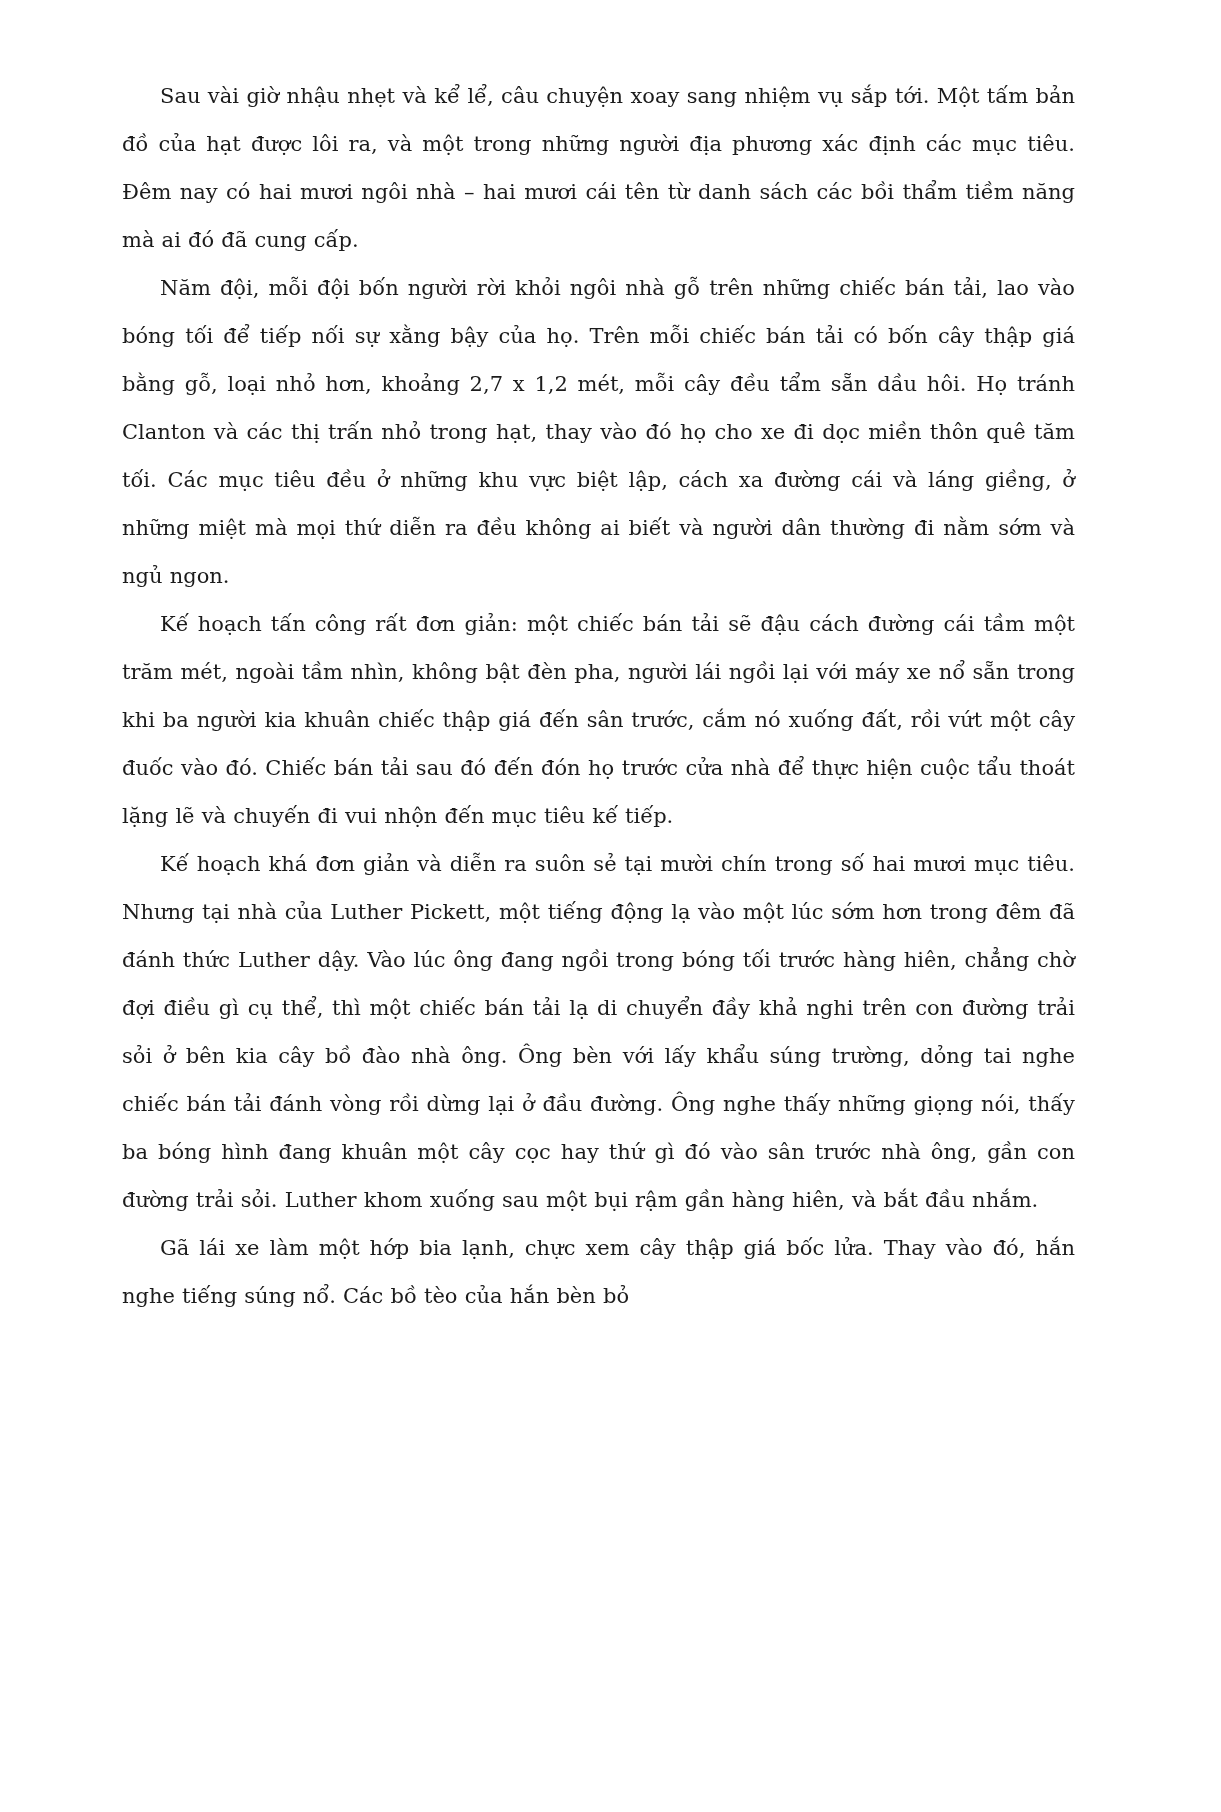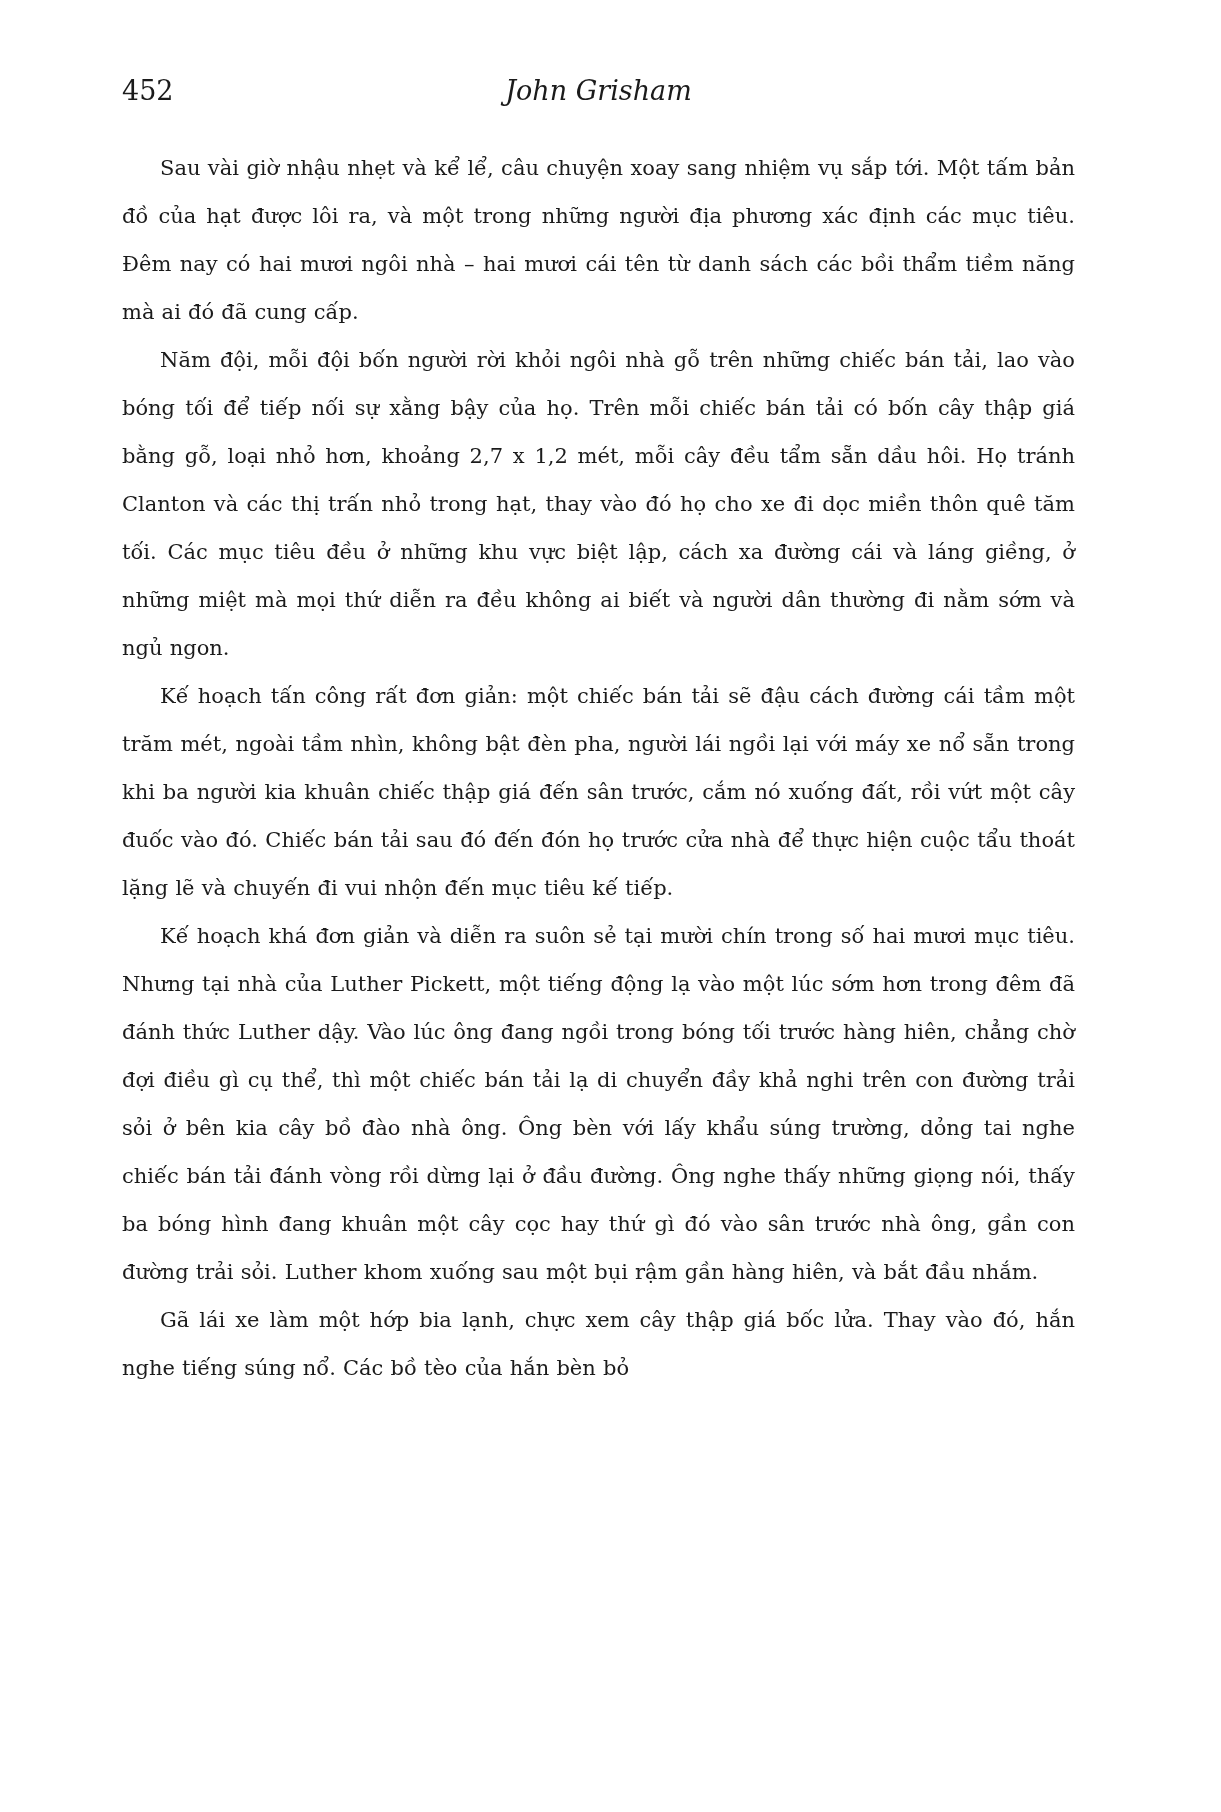--- a/index.html
+++ b/index.html
@@ -42,24 +42,20 @@
     line-height: 48px;
     text-align: justify;
     text-indent: 38px;
     word-spacing: 0.5px;
   }
 </style>
 </head>
 <body>
 
 <div class="page">
-  <div class="header">
-    <span class="page-number">452</span>
-    <span class="running-title">John Grisham</span>
-  </div>
   <div class="text-block" id="text-block">
       <p>Sau vài giờ nhậu nhẹt và kể lể, câu chuyện xoay sang nhiệm vụ sắp tới. Một tấm bản đồ của hạt được lôi ra, và một trong những người địa phương xác định các mục tiêu. Đêm nay có hai mươi ngôi nhà – hai mươi cái tên từ danh sách các bồi thẩm tiềm năng mà ai đó đã cung cấp.</p>
       <p>Năm đội, mỗi đội bốn người rời khỏi ngôi nhà gỗ trên những chiếc bán tải, lao vào bóng tối để tiếp nối sự xằng bậy của họ. Trên mỗi chiếc bán tải có bốn cây thập giá bằng gỗ, loại nhỏ hơn, khoảng 2,7 x 1,2 mét, mỗi cây đều tẩm sẵn dầu hôi. Họ tránh Clanton và các thị trấn nhỏ trong hạt, thay vào đó họ cho xe đi dọc miền thôn quê tăm tối. Các mục tiêu đều ở những khu vực biệt lập, cách xa đường cái và láng giềng, ở những miệt mà mọi thứ diễn ra đều không ai biết và người dân thường đi nằm sớm và ngủ ngon.</p>
       <p>Kế hoạch tấn công rất đơn giản: một chiếc bán tải sẽ đậu cách đường cái tầm một trăm mét, ngoài tầm nhìn, không bật đèn pha, người lái ngồi lại với máy xe nổ sẵn trong khi ba người kia khuân chiếc thập giá đến sân trước, cắm nó xuống đất, rồi vứt một cây đuốc vào đó. Chiếc bán tải sau đó đến đón họ trước cửa nhà để thực hiện cuộc tẩu thoát lặng lẽ và chuyến đi vui nhộn đến mục tiêu kế tiếp.</p>
       <p>Kế hoạch khá đơn giản và diễn ra suôn sẻ tại mười chín trong số hai mươi mục tiêu. Nhưng tại nhà của Luther Pickett, một tiếng động lạ vào một lúc sớm hơn trong đêm đã đánh thức Luther dậy. Vào lúc ông đang ngồi trong bóng tối trước hàng hiên, chẳng chờ đợi điều gì cụ thể, thì một chiếc bán tải lạ di chuyển đầy khả nghi trên con đường trải sỏi ở bên kia cây bồ đào nhà ông. Ông bèn với lấy khẩu súng trường, dỏng tai nghe chiếc bán tải đánh vòng rồi dừng lại ở đầu đường. Ông nghe thấy những giọng nói, thấy ba bóng hình đang khuân một cây cọc hay thứ gì đó vào sân trước nhà ông, gần con đường trải sỏi. Luther khom xuống sau một bụi rậm gần hàng hiên, và bắt đầu nhắm.</p>
       <p>Gã lái xe làm một hớp bia lạnh, chực xem cây thập giá bốc lửa. Thay vào đó, hắn nghe tiếng súng nổ. Các bồ tèo của hắn bèn bỏ</p>
     </div>
 </div>
 
 </body></html>

